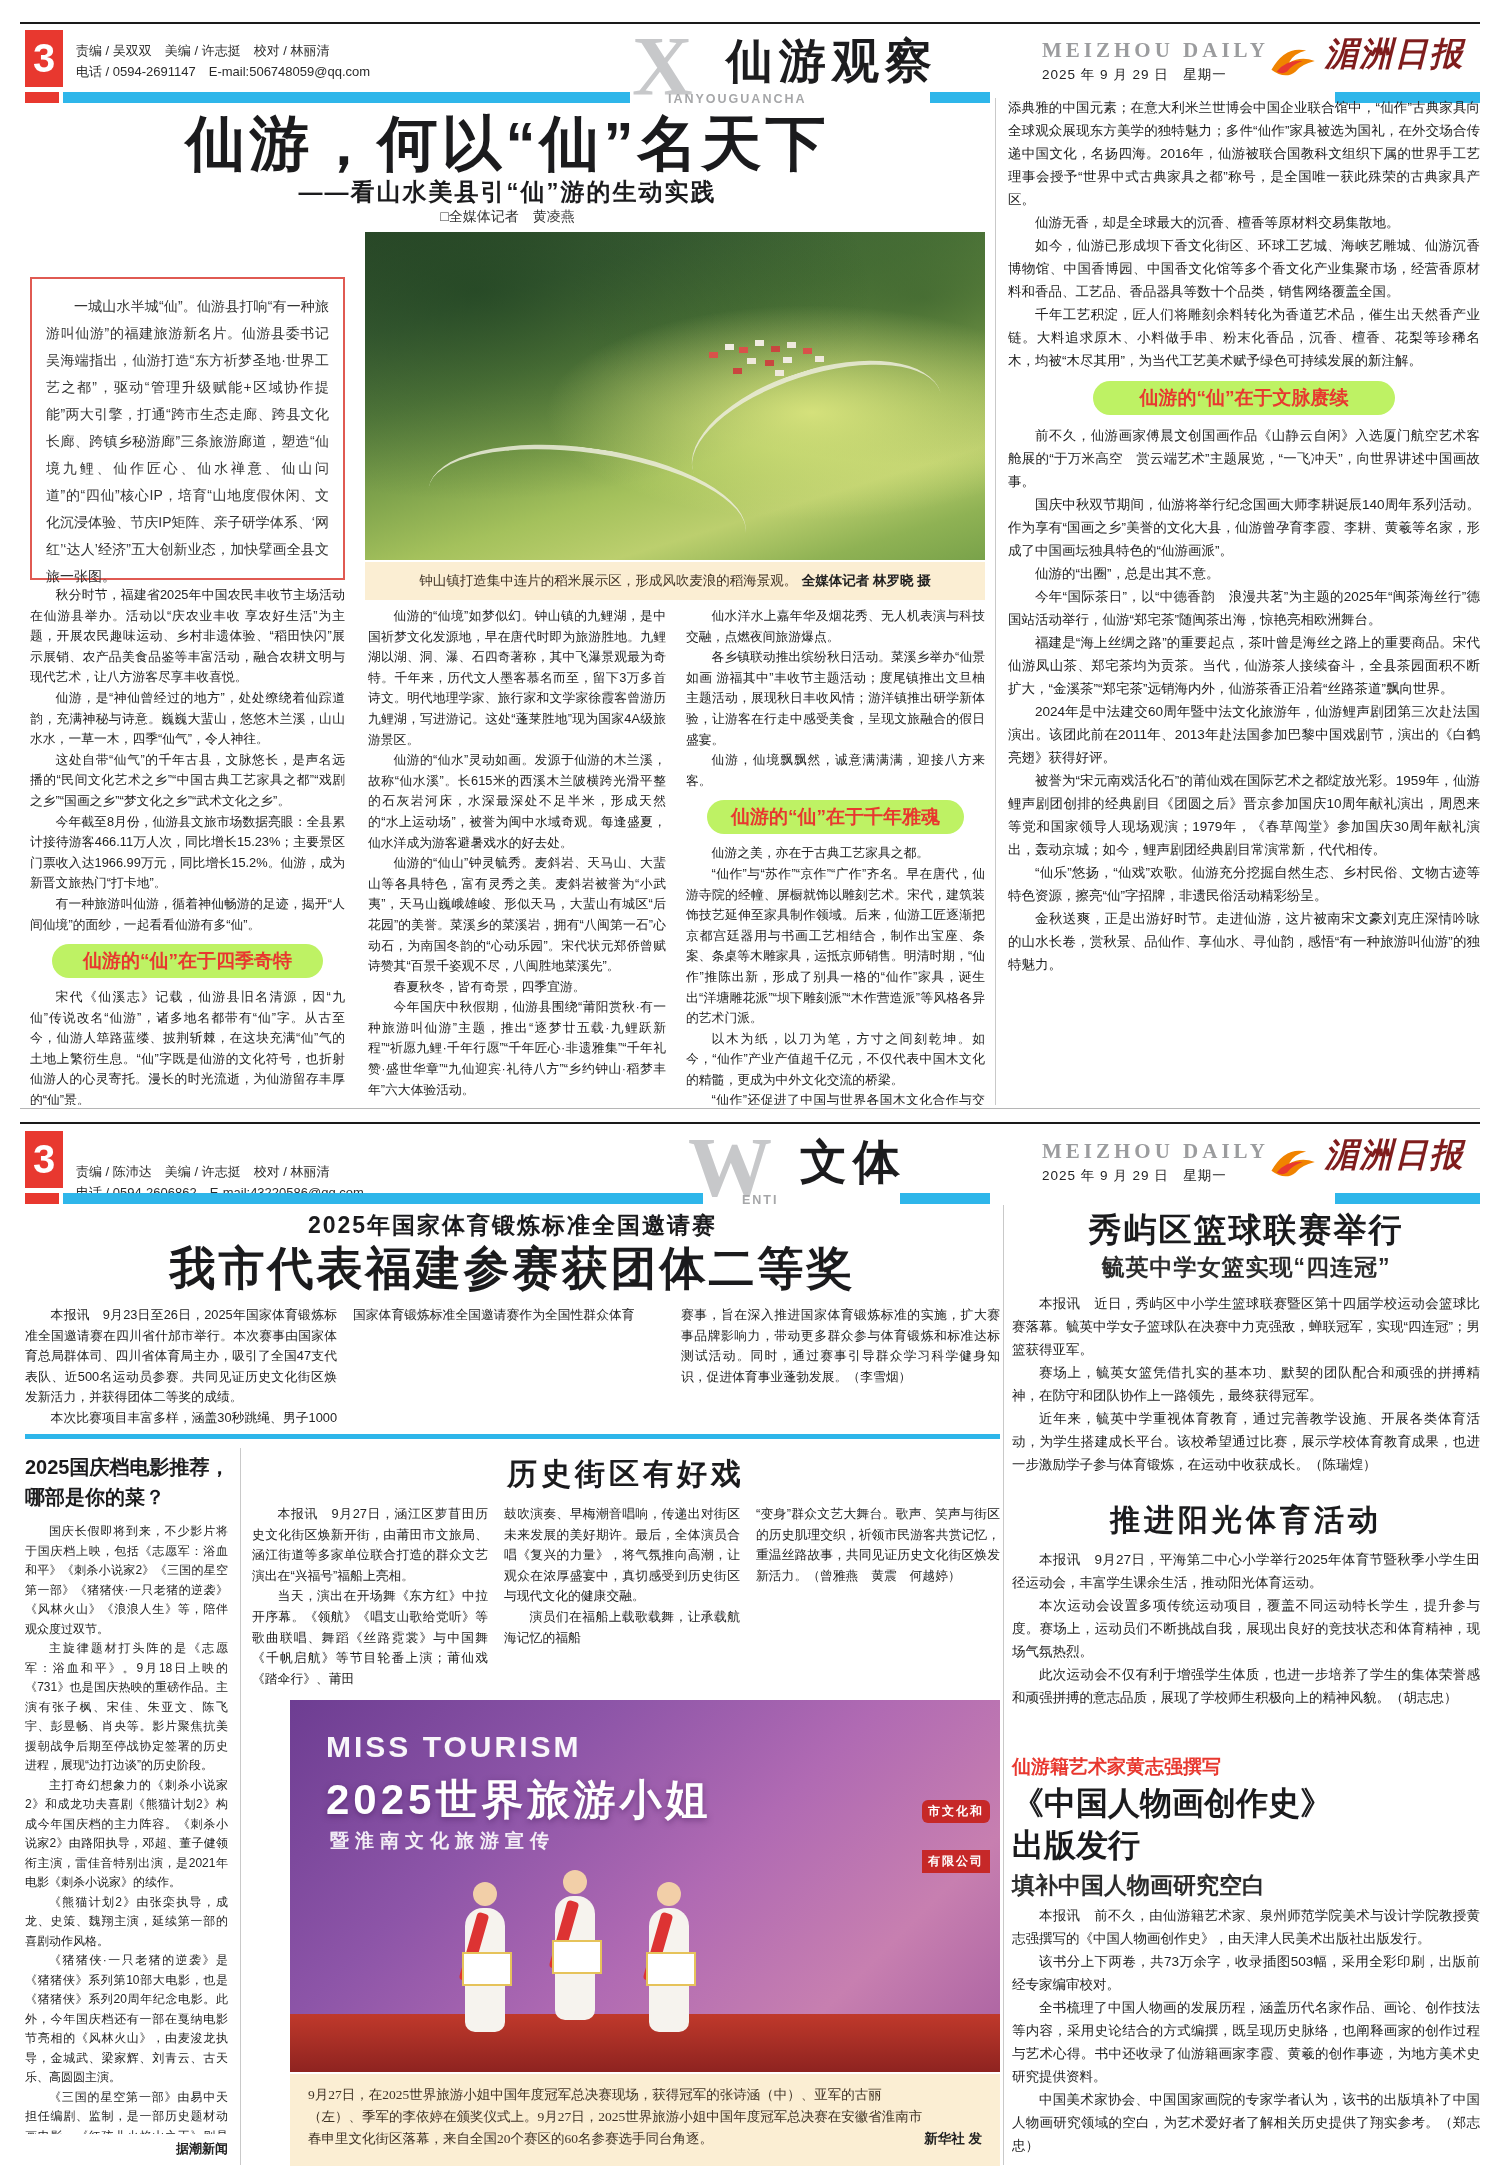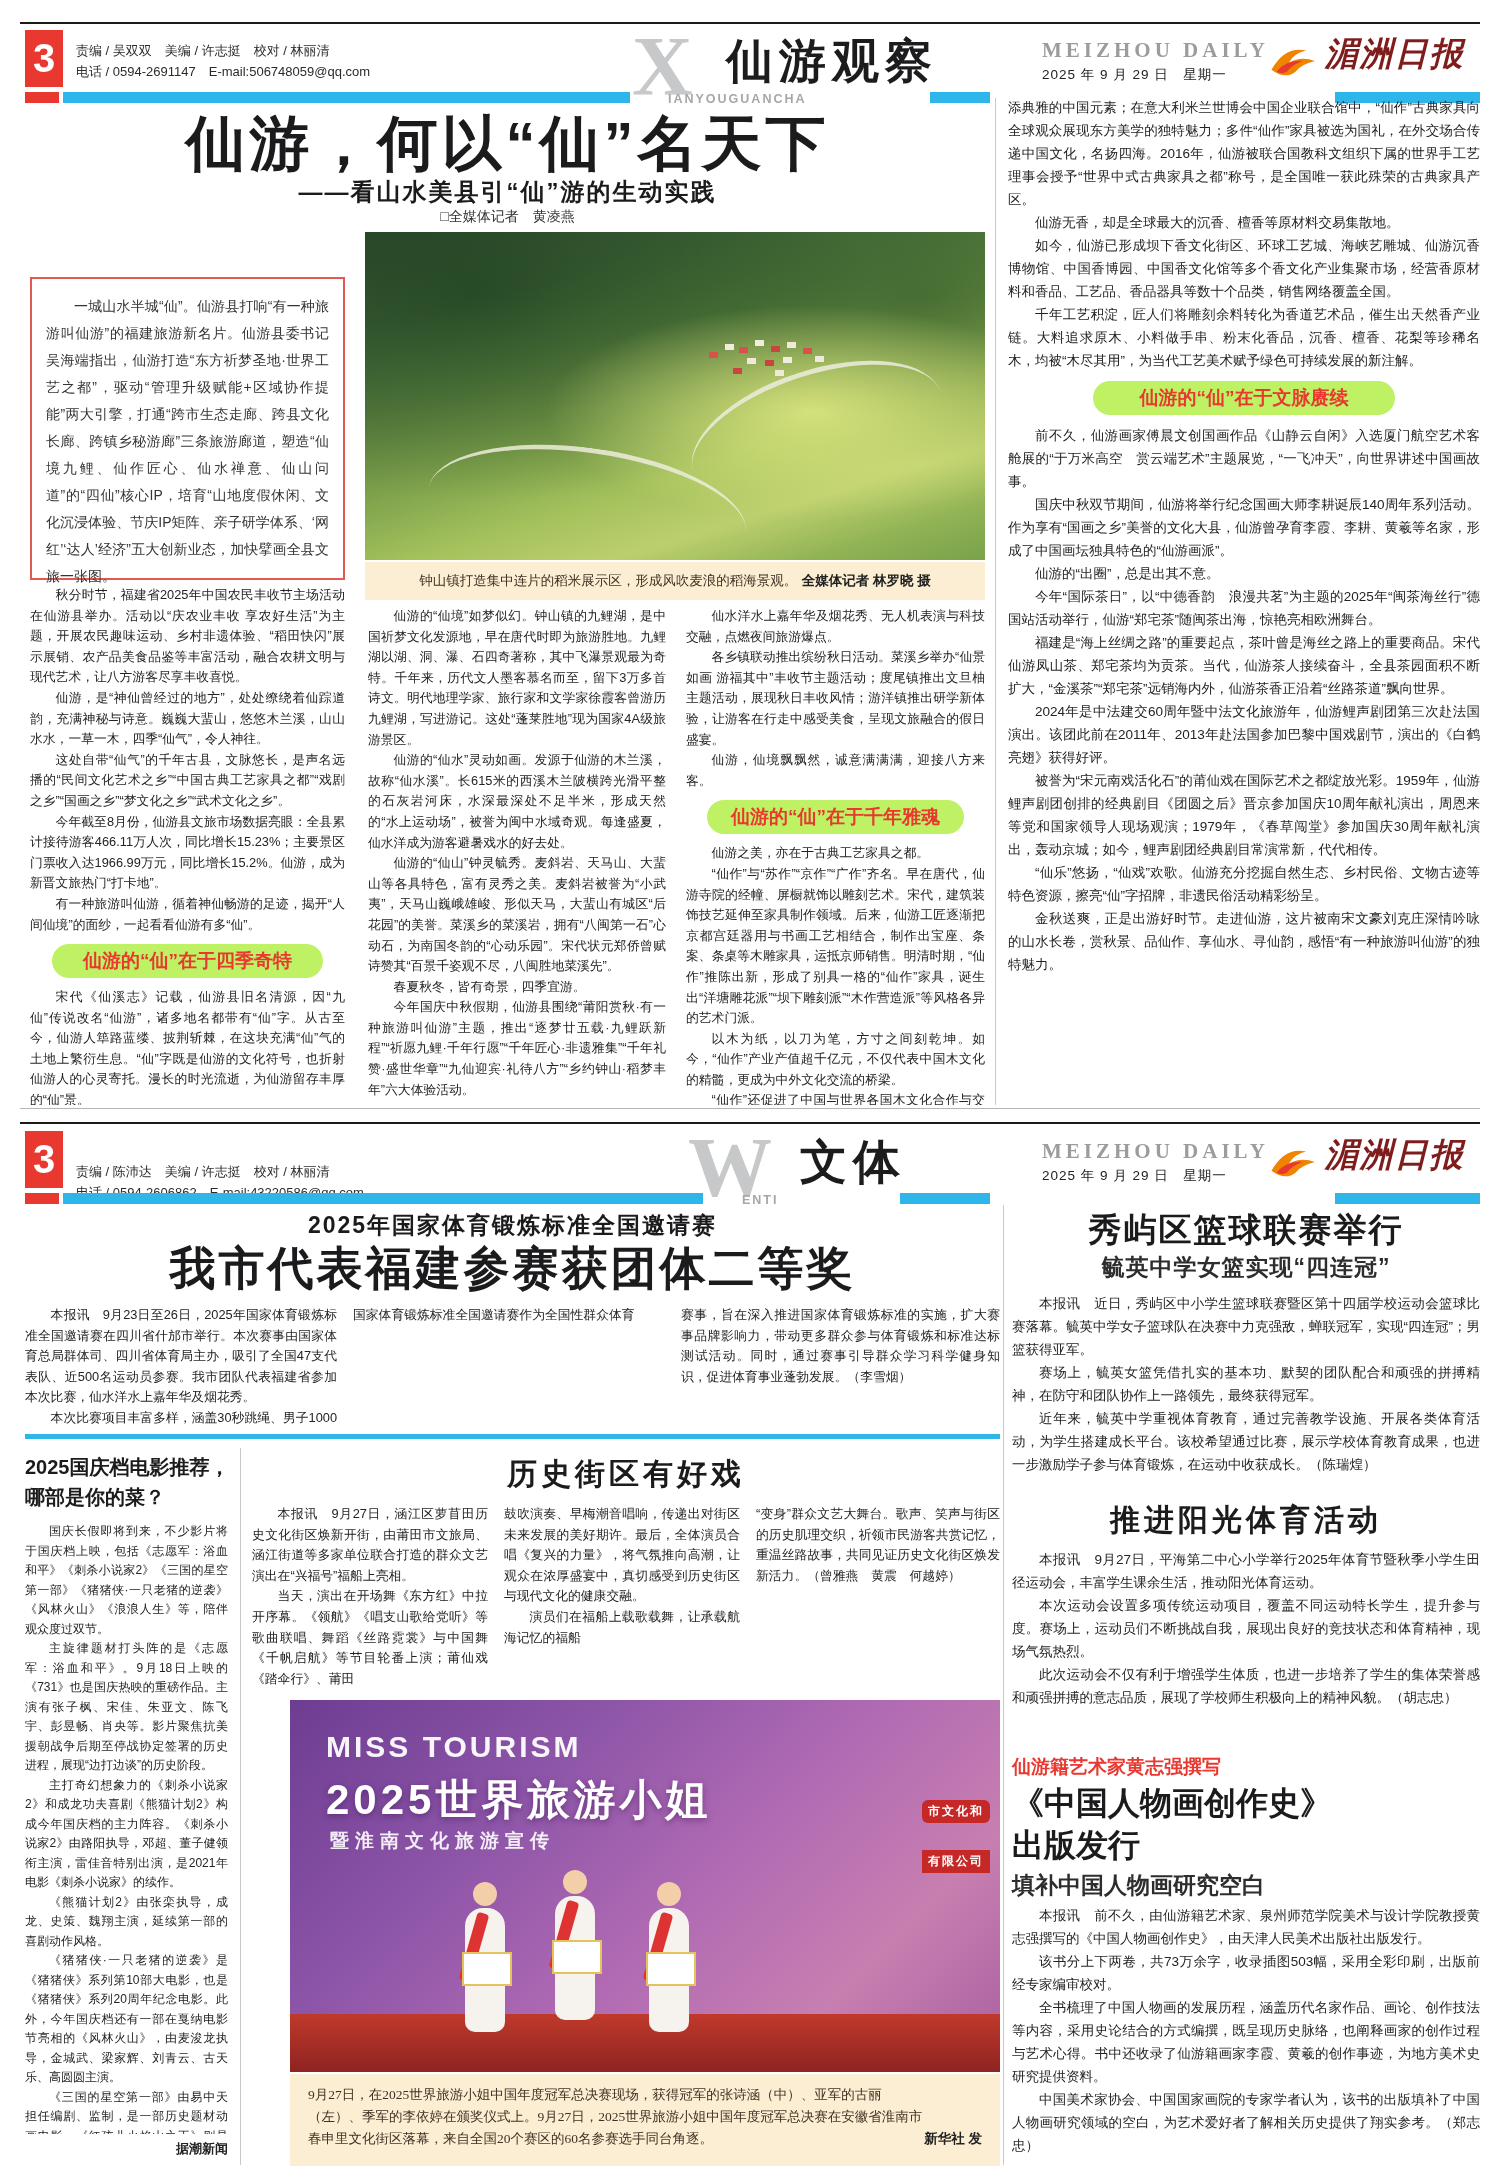--- a/index.html
+++ b/index.html
@@ -208,21 +208,21 @@
 
   <div class="abs redtab" style="left:25px;top:1193px;width:34px;"></div>
   <div class="abs cyan" style="left:63px;top:1193px;width:640px;"></div>
   <div class="abs cyan" style="left:900px;top:1193px;width:90px;"></div>
   <div class="abs cyan" style="left:1335px;top:1193px;width:145px;"></div>
 
   <div class="abs kicker2" style="left:25px;top:1210px;width:975px;">2025年国家体育锻炼标准全国邀请赛</div>
   <div class="abs headline2" style="left:25px;top:1238px;width:975px;">我市代表福建参赛获团体二等奖</div>
   <div class="abs col t13" style="left:25px;top:1305px;width:312px;height:125px;">
     <div>
-        <p>本报讯　9月23日至26日，2025年国家体育锻炼标准全国邀请赛在四川省什邡市举行。本次赛事由国家体育总局群体司、四川省体育局主办，吸引了全国47支代表队、近500名运动员参赛。我市团队代表福建省参加本次比赛，仙水洋水上嘉年华及烟花秀。</p>
+        <p>本报讯　9月23日至26日，2025年国家体育锻炼标准全国邀请赛在四川省什邡市举行。本次赛事由国家体育总局群体司、四川省体育局主办，吸引了全国47支代表队、近500名运动员参赛。共同见证历史文化街区焕发新活力，并获得团体二等奖的成绩。</p>
         <p>本次比赛项目丰富多样，涵盖30秒跳绳、男子1000米</p>
       </div>
   </div>
   <div class="abs col t13 cont" style="left:353px;top:1305px;width:312px;height:125px;">
     <div class="cont">
         <p>国家体育锻炼标准全国邀请赛作为全国性群众体育</p>
       </div>
   </div>
   <div class="abs col t13 cont" style="left:681px;top:1305px;width:319px;height:125px;">
     <div class="cont">

